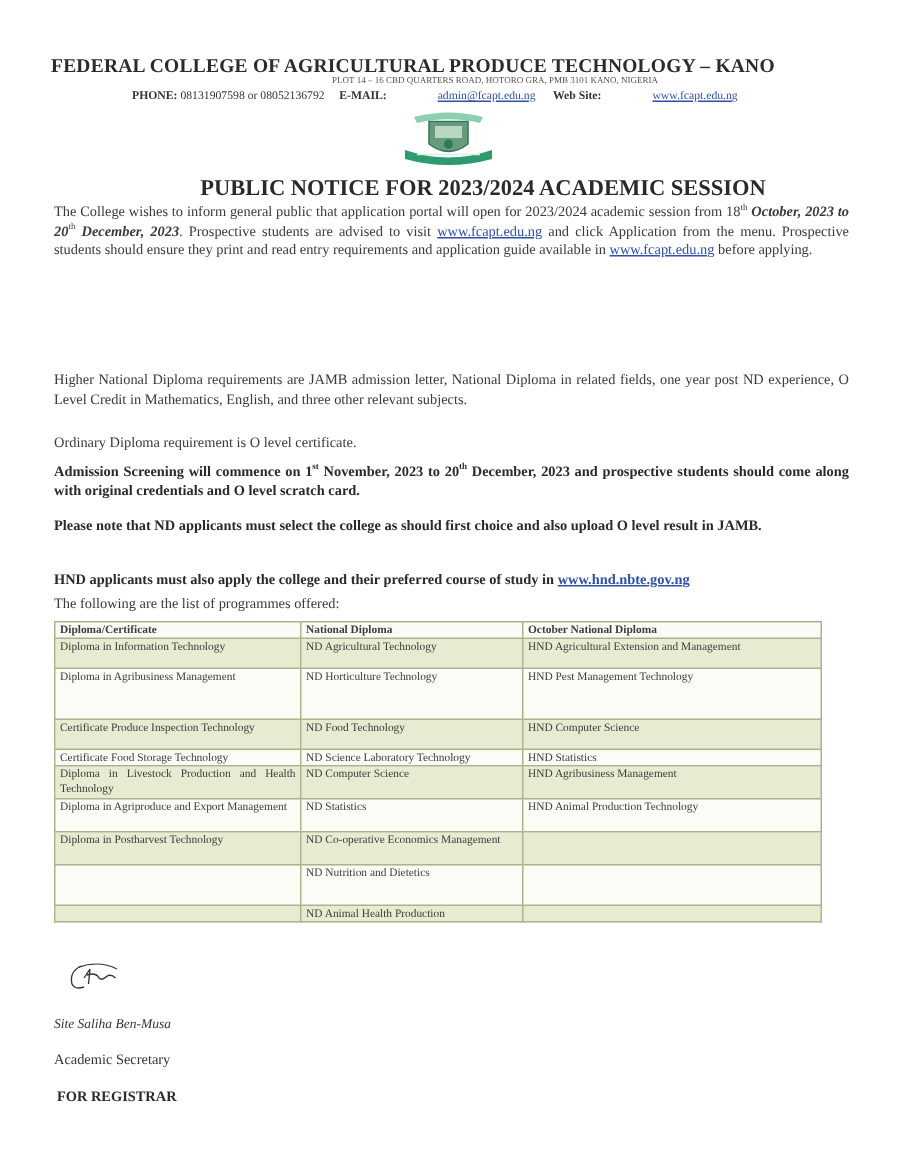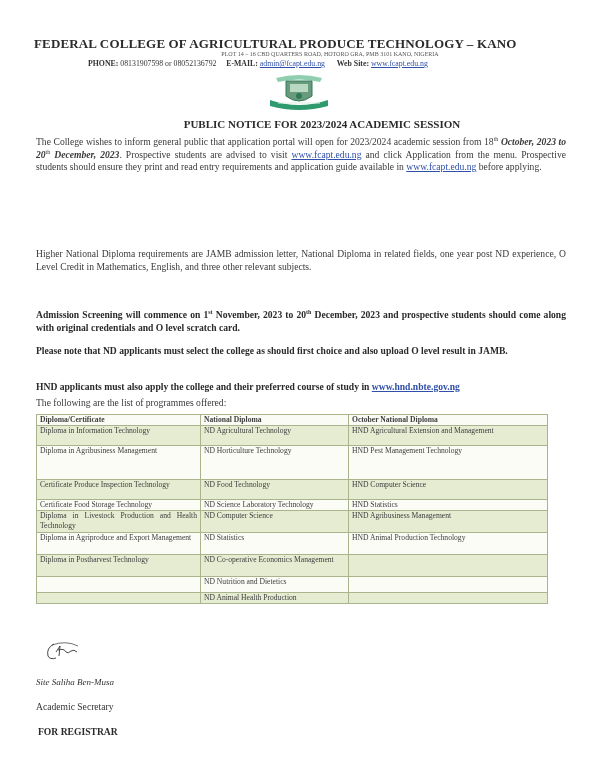--- a/index.html
+++ b/index.html
@@ -4,25 +4,25 @@
   <style>
     * { box-sizing: border-box; margin: 0; padding: 0; }
     html, body { width: 600px; height: 776px; background: #ffffff; overflow: hidden; }
     body { font-family: "Liberation Serif", "DejaVu Serif", serif; color: #2a2a2a; position: relative; }
     .page { position: absolute; left: 0; top: 0; width: 600px; height: 776px; }
 
     .college-name { position: absolute; left: 34px; top: 36px; width: 540px; font-weight: bold; font-size: 13px; letter-spacing: 0.15px; color: #2b2b2b; white-space: nowrap; }
     .address { position: absolute; left: 0; top: 51px; width: 600px; text-align: center; font-size: 6px; color: #555; white-space: nowrap; padding-left: 60px; }
     .contact { position: absolute; left: 88px; top: 59px; width: 500px; font-size: 7.8px; color: #333; white-space: nowrap; }
     .contact b { font-weight: bold; text-align: center; }
-    .contact .link { color: #2f4fa8; text-decoration: underline; }
+    .contact .link { color: #2f4fa8; text-decoration: underline; margin-left: 32px; }
 
     .logo { position: absolute; left: 256px; top: 74px; width: 86px; height: 40px; }
 
-    .notice-title { position: absolute; left: 0; top: 118px; width: 600px; text-align: center; font-weight: bold; font-size: 11px; color: #2a2a2a; padding-left: 44px; }
+    .notice-title { position: absolute; left: 0; top: 118px; width: 600px; text-align: center; font-weight: bold; font-size: 15px; color: #2a2a2a; padding-left: 44px; }
 
     .para { position: absolute; left: 36px; width: 530px; font-size: 9.6px; line-height: 12.6px; text-align: justify; color: #3a3a3a; }
     .para .link { color: #2f4fa8; text-decoration: underline; }
     .para.bold { font-weight: bold; color: #2a2a2a; }
     .para i { font-style: italic; font-weight: bold; }
     sup { font-size: 6px; vertical-align: super; line-height: 0; }
 
     .prog-table { position: absolute; left: 36px; top: 414px; width: 512px; border-collapse: collapse; font-size: 7.6px; line-height: 9.6px; color: #3c3c3c; }
     .prog-table th, .prog-table td { border: 1px solid #a9b38c; padding: 0 3px; vertical-align: top; text-align: left; }
     .prog-table th { font-weight: bold; background: #fbfbf6; height: 11px; }
@@ -65,20 +65,21 @@
     </svg>
   </div>
 
   <div class="notice-title">PUBLIC NOTICE FOR 2023/2024 ACADEMIC SESSION</div>
 
   <p class="para" style="top:136px"><span>The College wishes to inform general public that application portal will open for 2023/2024 academic session from 18</span><sup>th</sup><i> October, 2023 to 20</i><sup>th</sup><i> December, 2023</i><span>. Prospective students are advised to visit </span><span class="link">www.fcapt.edu.ng</span><span> and click Application from the menu. Prospective students should ensure they print and read entry requirements and application guide available in </span><span class="link">www.fcapt.edu.ng</span><span> before applying.</span></p>
 
 
   <p class="para" style="top:248px">Higher National Diploma requirements are JAMB admission letter, National Diploma in related fields, one year post ND experience, O Level Credit in Mathematics, English, and three other relevant subjects.</p>
 
+  <p class="para" style="top:290px">Ordinary Diploma requirement is O level certificate.</p>
 
   <p class="para bold" style="top:309px"><span>Admission Screening will commence on 1</span><sup>st</sup><span> November, 2023 to 20</span><sup>th</sup><span> December, 2023 and prospective students should come along with original credentials and O level scratch card.</span></p>
 
   <p class="para bold" style="top:345px">Please note that ND applicants must select the college as should first choice and also upload O level result in JAMB.</p>
 
   <p class="para bold" style="top:381px"><span>HND applicants must also apply the college and their preferred course of study in </span><span class="link">www.hnd.nbte.gov.ng</span></p>
 
   <p class="para" style="top:397px">The following are the list of programmes offered:</p>
 
   <table class="prog-table">
@@ -118,21 +119,21 @@
       <tr class="plain" style="height:22px">
         <td class="c1">Diploma in Agriproduce and Export Management</td>
         <td class="c2">ND Statistics</td>
         <td>HND Animal Production Technology</td>
       </tr>
       <tr class="alt" style="height:22px">
         <td class="c1">Diploma in Postharvest Technology</td>
         <td class="c2">ND Co-operative Economics Management</td>
         <td></td>
       </tr>
-      <tr class="plain" style="height:16px">
+      <tr class="plain" style="height:27px">
         <td class="c1"></td>
         <td class="c2">ND Nutrition and Dietetics</td>
         <td></td>
       </tr>
       <tr class="alt" style="height:11px">
         <td class="c1"></td>
         <td class="c2">ND Animal Health Production</td>
         <td></td>
       </tr>
     </tbody>

